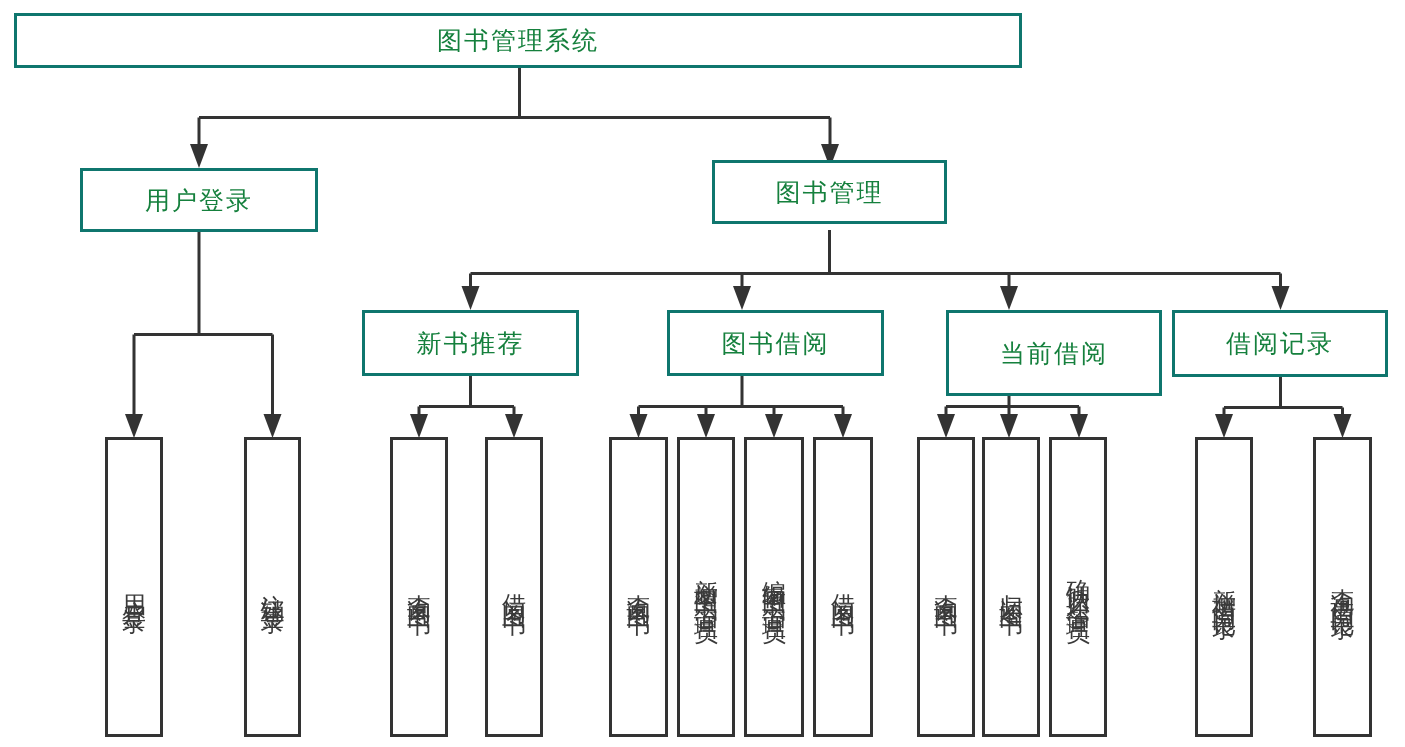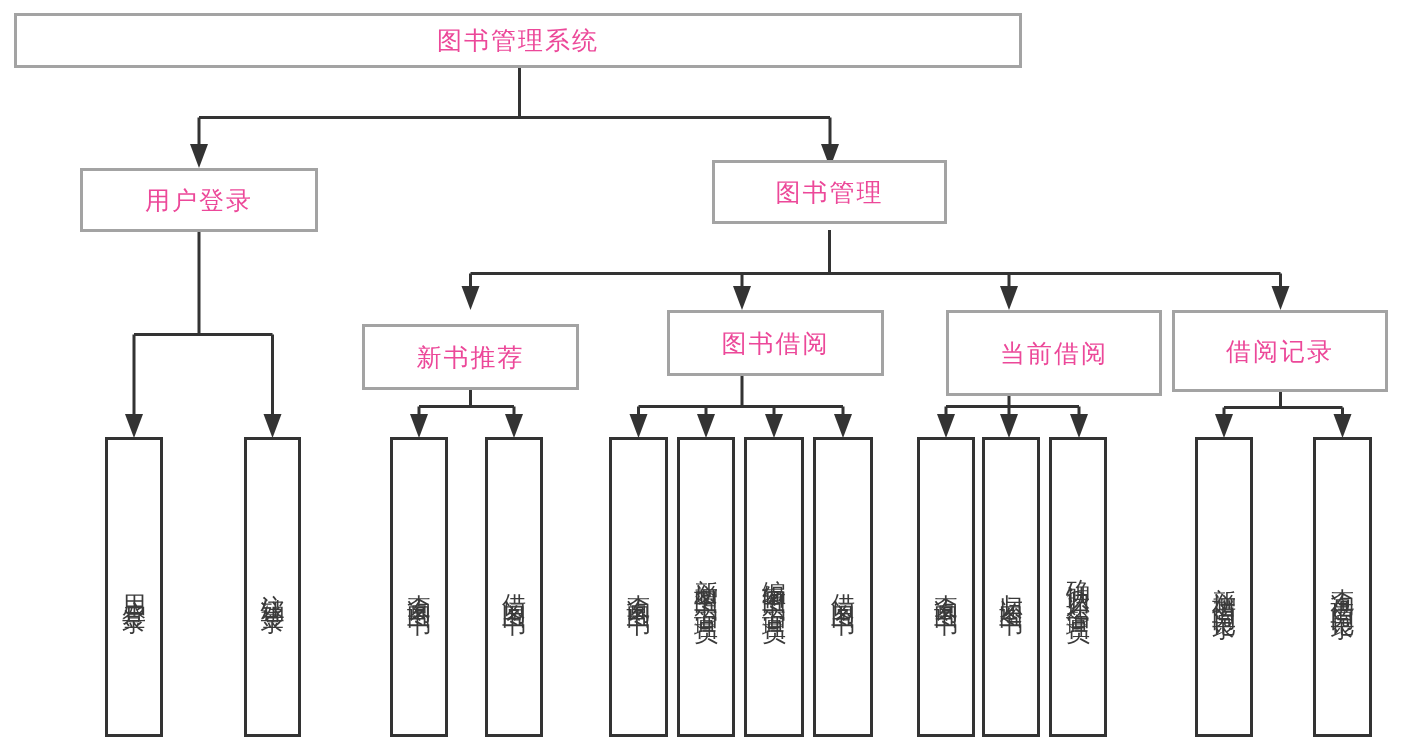--- a/index.html
+++ b/index.html
@@ -12,26 +12,26 @@
     overflow: hidden;
   }
   svg.wires {
     position: absolute;
     left: 0; top: 0;
     width: 1405px; height: 747px;
   }
   .node {
     position: absolute;
     box-sizing: border-box;
-    border: 3px solid #a3a3a3;
+    border: 3px solid #0f766e;
     background: #ffffff;
     display: flex;
     align-items: center;
     justify-content: center;
-    color: #ec4899;
+    color: #15803d;
     font-size: 25px;
     letter-spacing: 2px;
     white-space: nowrap;
   }
   .leaf {
     position: absolute;
     box-sizing: border-box;
     border: 3px solid #333333;
     background: #ffffff;
     top: 437px;
@@ -108,30 +108,30 @@
     <span>图书管理系统</span>
   </div>
 
   <div class="node" style="left:80px; top:168px; width:238px; height:64px;">
     <span>用户登录</span>
   </div>
   <div class="node" style="left:712px; top:160px; width:235px; height:64px;">
     <span>图书管理</span>
   </div>
 
-  <div class="node" style="left:362px; top:324px; width:217px; height:66px;">
+  <div class="node" style="left:362px; top:310px; width:217px; height:66px;">
     <span>新书推荐</span>
   </div>
   <div class="node" style="left:667px; top:310px; width:217px; height:66px;">
     <span>图书借阅</span>
   </div>
   <div class="node" style="left:946px; top:310px; width:216px; height:86px;">
     <span>当前借阅</span>
   </div>
-  <div class="node" style="left:1172px; top:310px; width:216px; height:82px;">
+  <div class="node" style="left:1172px; top:310px; width:216px; height:67px;">
     <span>借阅记录</span>
   </div>
 
   <div class="leaf" style="left:105px; width:58px;">
     <span class="vtext">用户登录</span>
   </div>
   <div class="leaf" style="left:244px; width:57px;">
     <span class="vtext">注销登录</span>
   </div>
 

